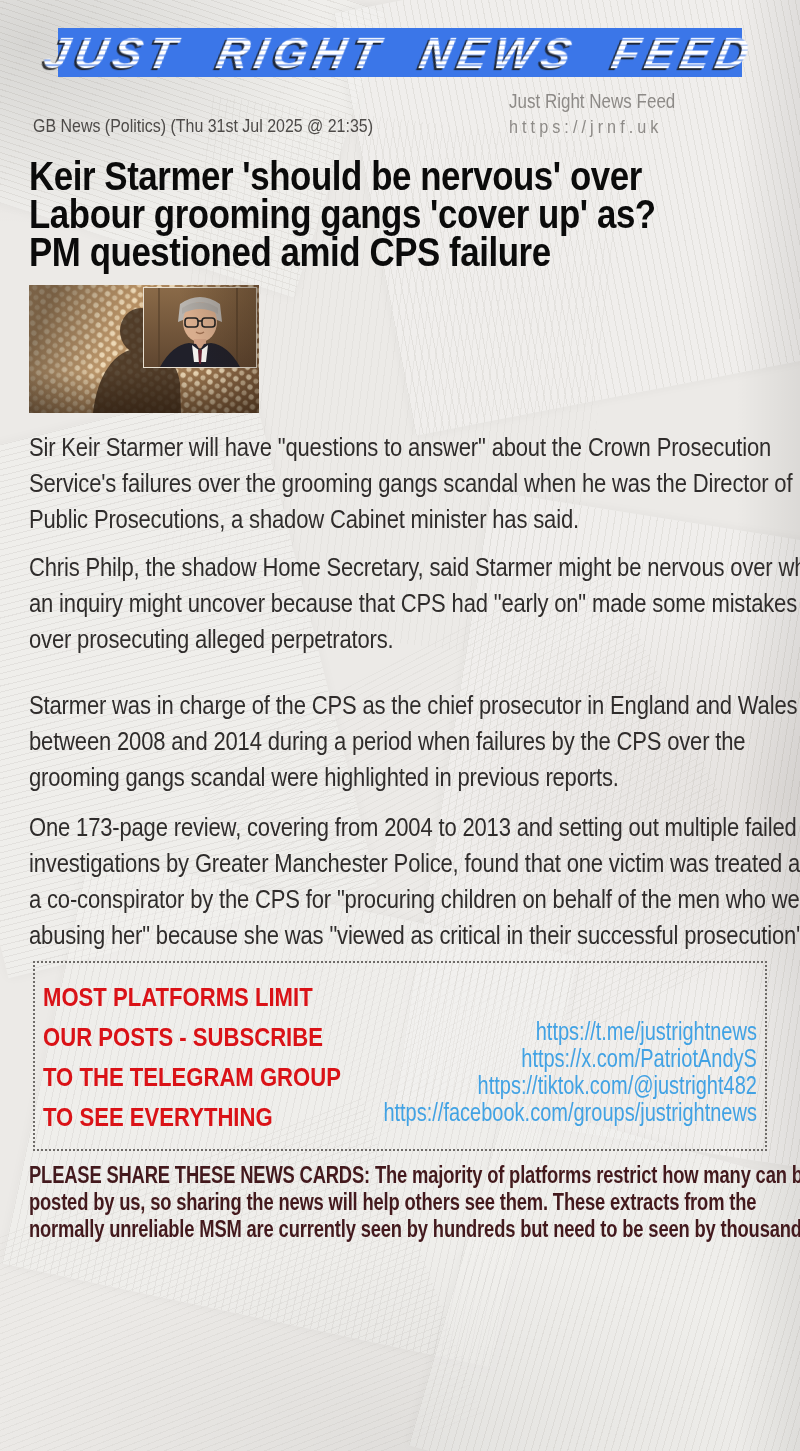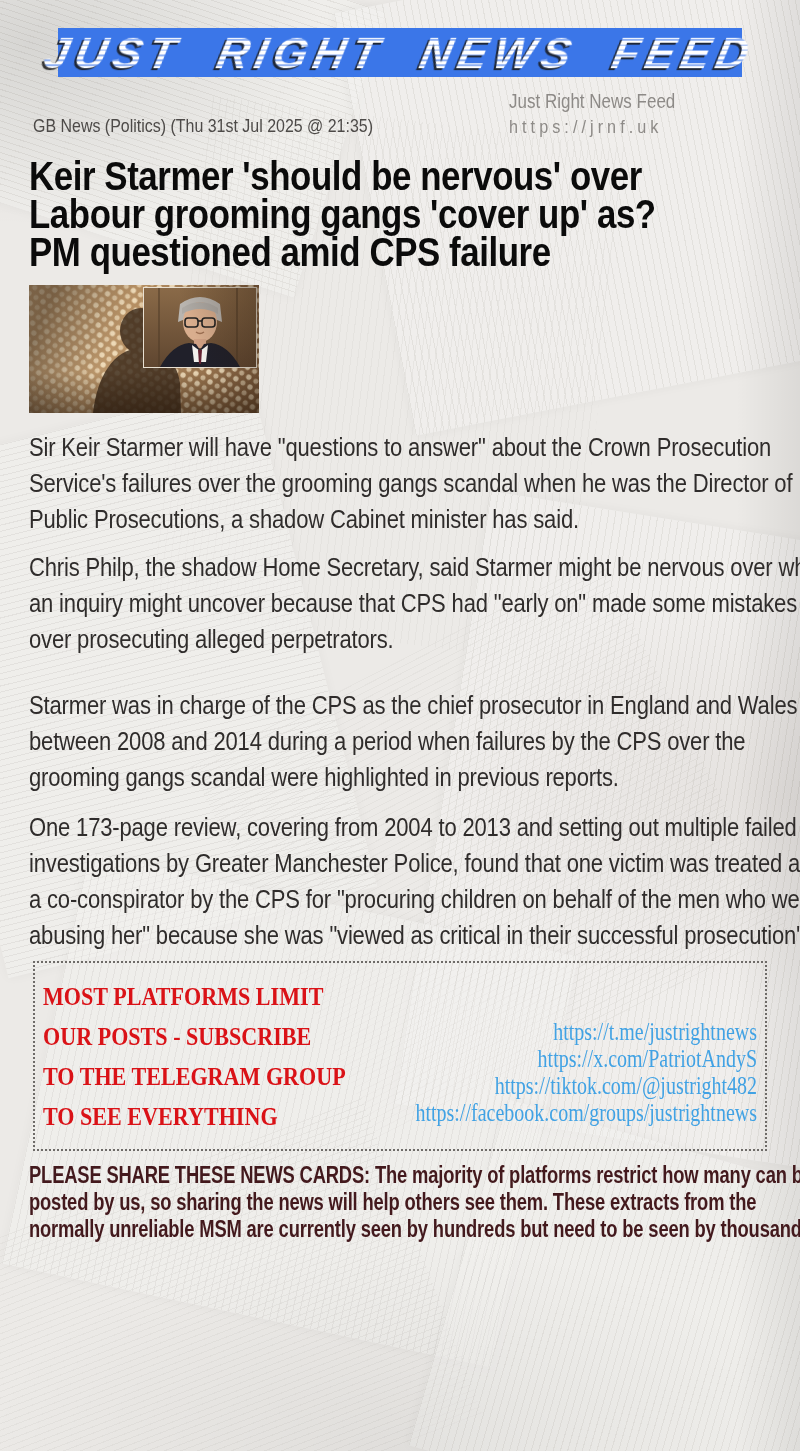--- a/index.html
+++ b/index.html
@@ -64,21 +64,21 @@
   .inset{position:absolute;top:2px;right:2px;width:114px;height:81px;
     border:1px solid #e8e0d2;box-sizing:border-box;background:#755437;}
 
   
   .body-p{margin:16px 29px 0;font-size:26px;line-height:36px;color:#2f2c2b;
     transform:scaleX(.847);transform-origin:0 0;width:118%;letter-spacing:-.2px;}
   .p2{margin-top:12px;} .p3{margin-top:30px;} .p4{margin-top:14px;}
 
   
   .subscribe-box{position:relative;margin:8px 33px 0;border:2px dotted #6e6b68;
-    padding:14px 10px 12px 8px;height:160px;box-sizing:content-box;font-family:Liberation Serif, serif;}
+    padding:14px 10px 12px 8px;height:160px;box-sizing:content-box;}
   .msg{transform:scaleX(.85);transform-origin:0 0;}
   .msg-line{display:block;font-weight:bold;font-size:26px;line-height:40px;white-space:nowrap;}
   .links{position:absolute;top:55px;right:8px;text-align:right;
     transform:scaleX(.8);transform-origin:100% 0;}
   .link-line{display:block;font-size:25px;line-height:27px;white-space:nowrap;text-decoration:none;}
 
   
   .footer-note{margin:11px 29px 0;font-weight:bold;font-size:23.5px;line-height:27px;
     color:#43191d;transform:scaleX(.781);transform-origin:0 0;width:128%;letter-spacing:-.2px;}
 </style>

